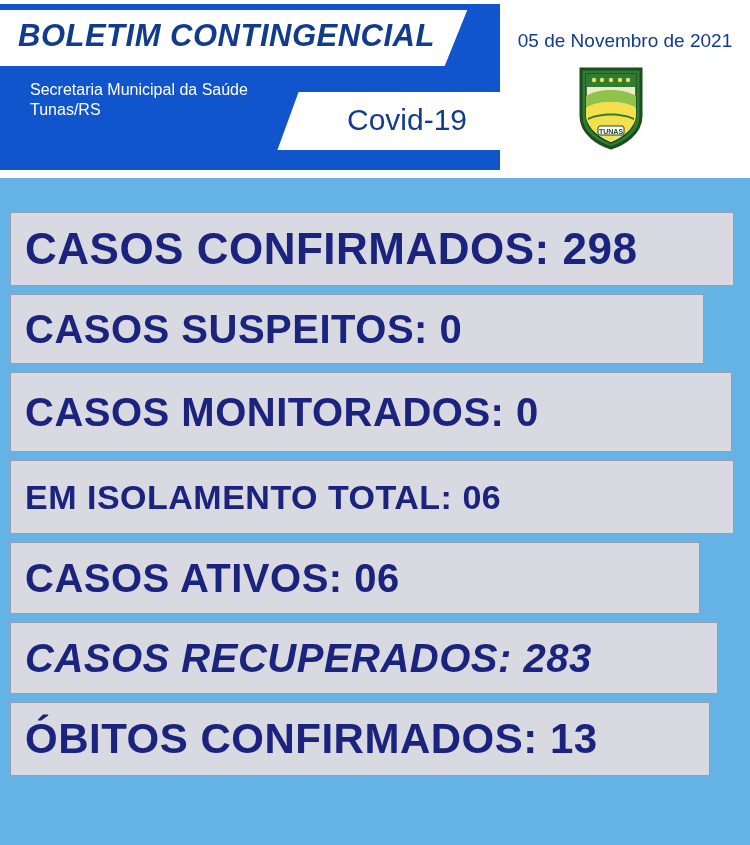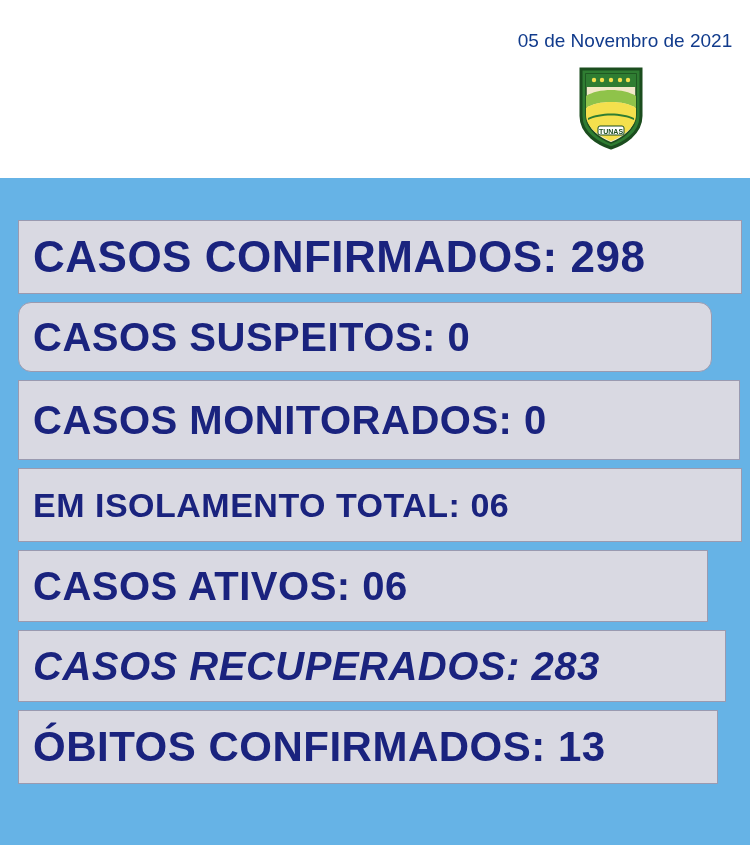--- a/index.html
+++ b/index.html
@@ -112,21 +112,21 @@
   .brasao svg { display: block; }
 
   
   .stats {
     position: absolute;
     left: 0;
     top: 178px;
     width: 750px;
     height: 667px;
     background: #66b3e6;
-    padding: 12px;
+    padding: 4px;
     box-sizing: border-box;
   }
   .stat-row {
     position: relative;
     margin: 0 6px 8px 6px;
     background: #d9d9e2;
     border: 1px solid #9a9ab0;
     box-sizing: border-box;
     display: flex;
     align-items: center;
@@ -140,31 +140,39 @@
 
   .r0 { height: 74px; font-size: 44px; }
   .r1 { height: 70px; font-size: 40px; }
   .r2 { height: 80px; font-size: 40px; }
   .r3 { height: 74px; font-size: 34px; }
   .r4 { height: 72px; font-size: 40px; }
   .r5 { height: 72px; font-size: 40px; font-style: italic; }
   .r6 { height: 74px; font-size: 42px; }
 
   .stat-row.w1 { width: 724px; }
-  .stat-row.w2 { width: 694px; border-radius: 13px; }
+  .stat-row.w2 { width: 694px; }
   .stat-row.w3 { width: 722px; }
   .stat-row.w4 { width: 690px; }
   .stat-row.w5 { width: 708px; }
   .stat-row.w6 { width: 700px; }
 </style>
 </head>
 <body>
 
 <div class="header">
 
+  <div class="header-blue-box">
+    <div class="title-band"></div>
+    <div class="title-text">BOLETIM CONTINGENCIAL</div>
+    <div class="secretaria">Secretaria Municipal da Saúde
+Tunas/RS</div>
+    <div class="covid-band"></div>
+    <div class="covid-text">Covid-19</div>
+  </div>
 
   <div class="date-box">05 de Novembro de 2021</div>
 
   <div class="brasao">
     <svg width="66" height="84" viewBox="0 0 66 84">
       <path d="M3 3 H63 V50 C63 68 45 78 33 82 C21 78 3 68 3 50 Z" fill="#2f7d32" stroke="#1b4d1e" stroke-width="3"></path>
       <path d="M8 8 H58 V49 C58 64 43 73 33 77 C23 73 8 64 8 49 Z" fill="#f2e9c9" stroke="#1b4d1e" stroke-width="1.5"></path>
       <rect x="8" y="8" width="50" height="13" fill="#2f7d32"></rect>
       <circle cx="16" cy="14" r="2.2" fill="#f4e04d"></circle>
       <circle cx="24" cy="14" r="2.2" fill="#f4e04d"></circle>

